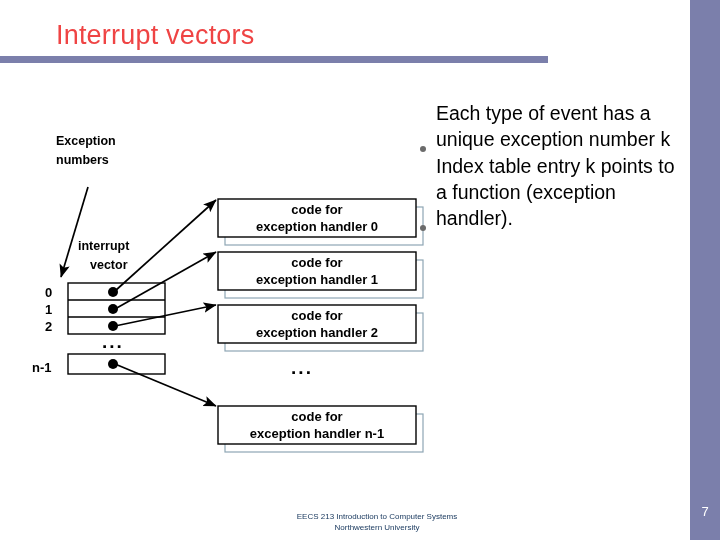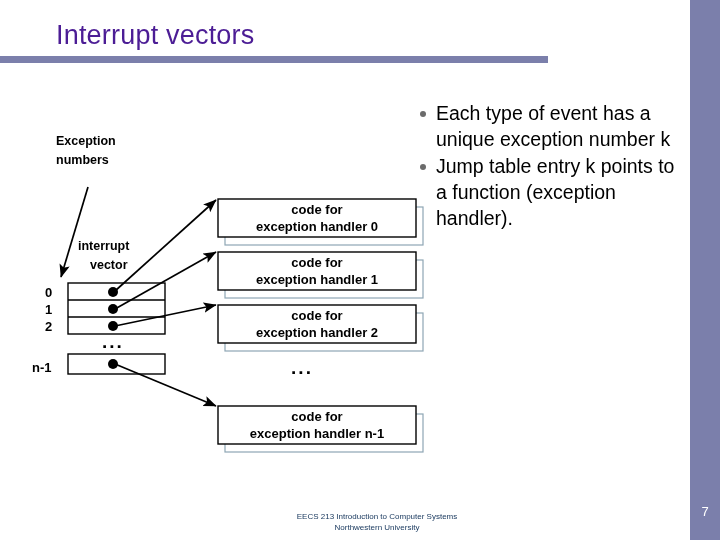--- a/index.html
+++ b/index.html
@@ -16,21 +16,21 @@
     -webkit-font-smoothing: none;
   }
 
   
   #slide-title {
     position: absolute;
     left: 56px;
     top: 20px;
     font-size: 27px;
     font-weight: 400;
-    color: #4c1d95;
+    color: #ef4444;
     letter-spacing: 0.2px;
     white-space: nowrap;
   }
   #title-rule {
     position: absolute;
     left: 0;
     top: 56px;
     width: 548px;
     height: 7px;
     background: #7b7fab;
@@ -69,21 +69,21 @@
 
   
   #bullet-list {
     position: absolute;
     left: 420px;
     top: 100px;
     width: 268px;
   }
   .bullet-row {
     display: flex;
-    align-items: flex-start;
+    align-items: flex-end;
     margin-bottom: 1px;
   }
   .bullet-mark {
     flex: 0 0 auto;
     width: 6px;
     height: 6px;
     border-radius: 50%;
     background: #6b6b6b;
     margin-top: 11px;
     margin-right: 10px;
@@ -224,21 +224,21 @@
 <div id="bullet-list">
 
   <div class="bullet-row">
     <span class="bullet-mark"></span>
     <span class="bullet-text">Each type of event has a unique exception number k</span>
   </div>
 
 
   <div class="bullet-row">
     <span class="bullet-mark"></span>
-    <span class="bullet-text">Jump table entry k points to a function (exception handler).</span>
+    <span class="bullet-text">Index table entry k points to a function (exception handler).</span>
   </div>
 
 
 </div>
 
 <div id="footer">
   <div>EECS 213 Introduction to Computer Systems</div>
   <div>Northwestern University</div>
 </div>
 

